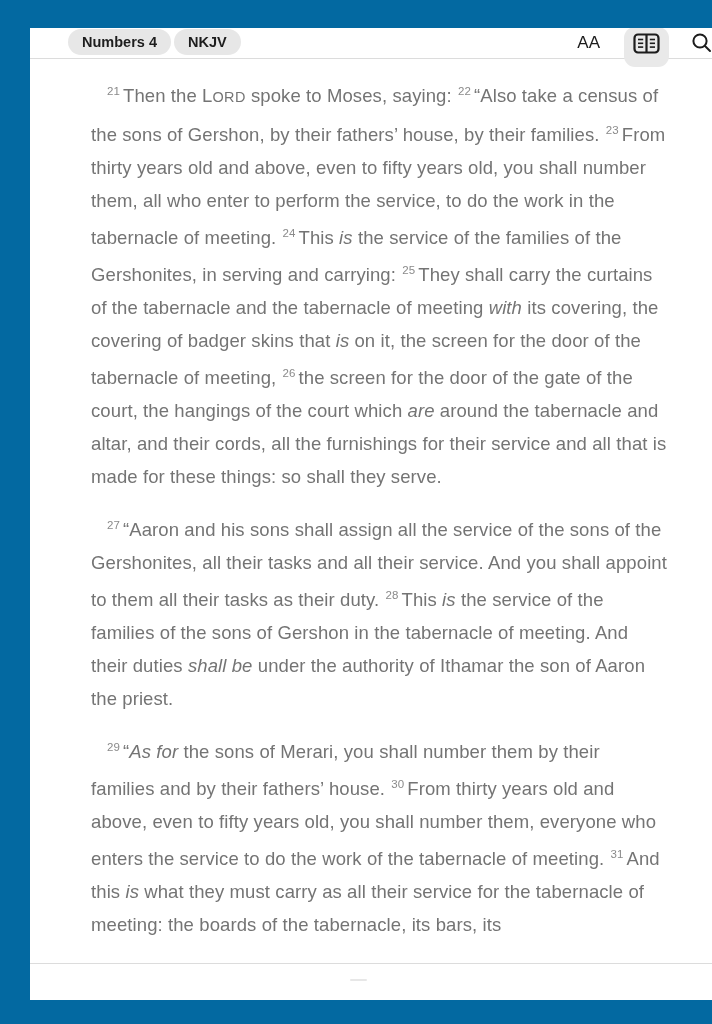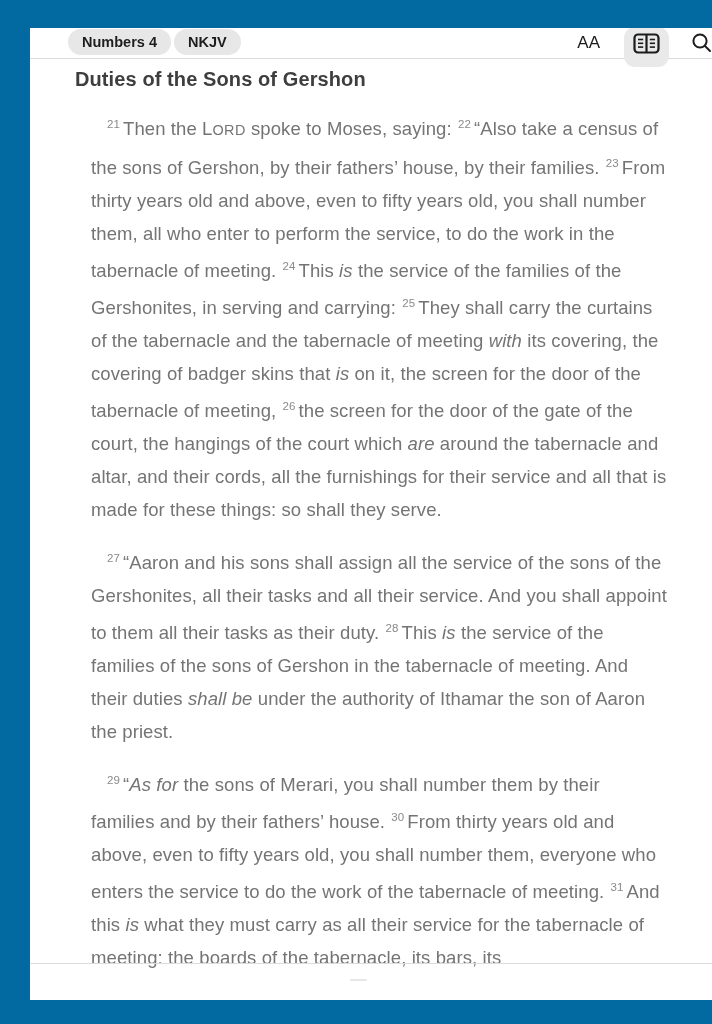--- a/index.html
+++ b/index.html
@@ -121,21 +121,20 @@
               <line x1="14" y1="14" x2="19" y2="19" stroke="#1c1c1c" stroke-width="2" stroke-linecap="round"></line>
             </svg>
           </span>
         </button>
       </div>
     </header>
 
     <main class="content">
 
       <section class="section">
-        <h2 class="section-heading">Duties of the Sons of Gershon</h2>
         <p class="verse-para"><span class="seg-verse">21</span><span class="seg-text">Then the </span><span class="seg-smallcaps">L<span class="sc-rest">ORD</span></span><span class="seg-text"> spoke to Moses, saying: </span><span class="seg-verse">22</span><span class="seg-text">“Also take a census of the sons of Gershon, by their fathers’ house, by their families. </span><span class="seg-verse">23</span><span class="seg-text">From thirty years old and above, even to fifty years old, you shall number them, all who enter to perform the service, to do the work in the tabernacle of meeting. </span><span class="seg-verse">24</span><span class="seg-text">This </span><span class="seg-italic">is</span><span class="seg-text"> the service of the families of the Gershonites, in serving and carrying: </span><span class="seg-verse">25</span><span class="seg-text">They shall carry the curtains of the tabernacle and the tabernacle of meeting </span><span class="seg-italic">with</span><span class="seg-text"> its covering, the covering of badger skins that </span><span class="seg-italic">is</span><span class="seg-text"> on it, the screen for the door of the tabernacle of meeting, </span><span class="seg-verse">26</span><span class="seg-text">the screen for the door of the gate of the court, the hangings of the court which </span><span class="seg-italic">are</span><span class="seg-text"> around the tabernacle and altar, and their cords, all the furnishings for their service and all that is made for these things: so shall they serve.</span></p>
         <p class="verse-para"><span class="seg-verse">27</span><span class="seg-text">“Aaron and his sons shall assign all the service of the sons of the Gershonites, all their tasks and all their service. And you shall appoint to them all their tasks as their duty. </span><span class="seg-verse">28</span><span class="seg-text">This </span><span class="seg-italic">is</span><span class="seg-text"> the service of the families of the sons of Gershon in the tabernacle of meeting. And their duties </span><span class="seg-italic">shall be</span><span class="seg-text"> under the authority of Ithamar the son of Aaron the priest.</span></p>
       </section>
 
       <section class="section">
         <p class="verse-para"><span class="seg-verse">29</span><span class="seg-text">“</span><span class="seg-italic">As for</span><span class="seg-text"> the sons of Merari, you shall number them by their families and by their fathers’ house. </span><span class="seg-verse">30</span><span class="seg-text">From thirty years old and above, even to fifty years old, you shall number them, everyone who enters the service to do the work of the tabernacle of meeting. </span><span class="seg-verse">31</span><span class="seg-text">And this </span><span class="seg-italic">is</span><span class="seg-text"> what they must carry as all their service for the tabernacle of meeting: the boards of the tabernacle, its bars, its</span></p>
       </section>
 
     </main>
 

